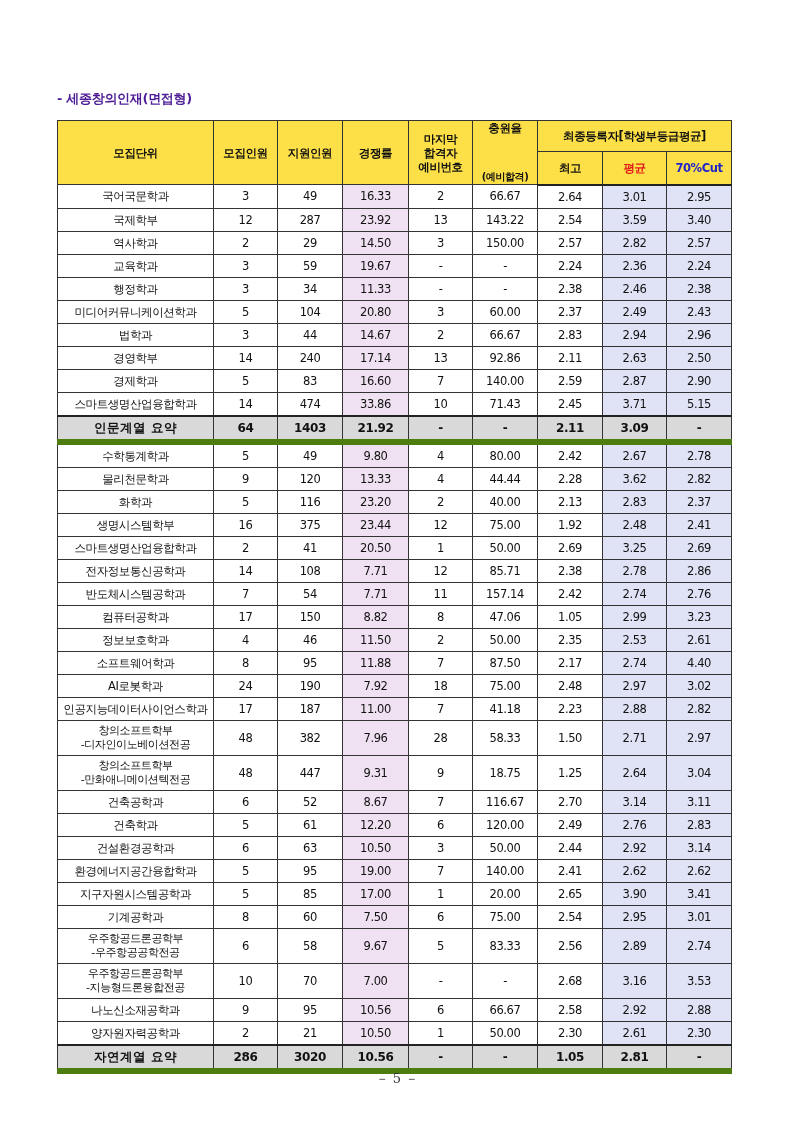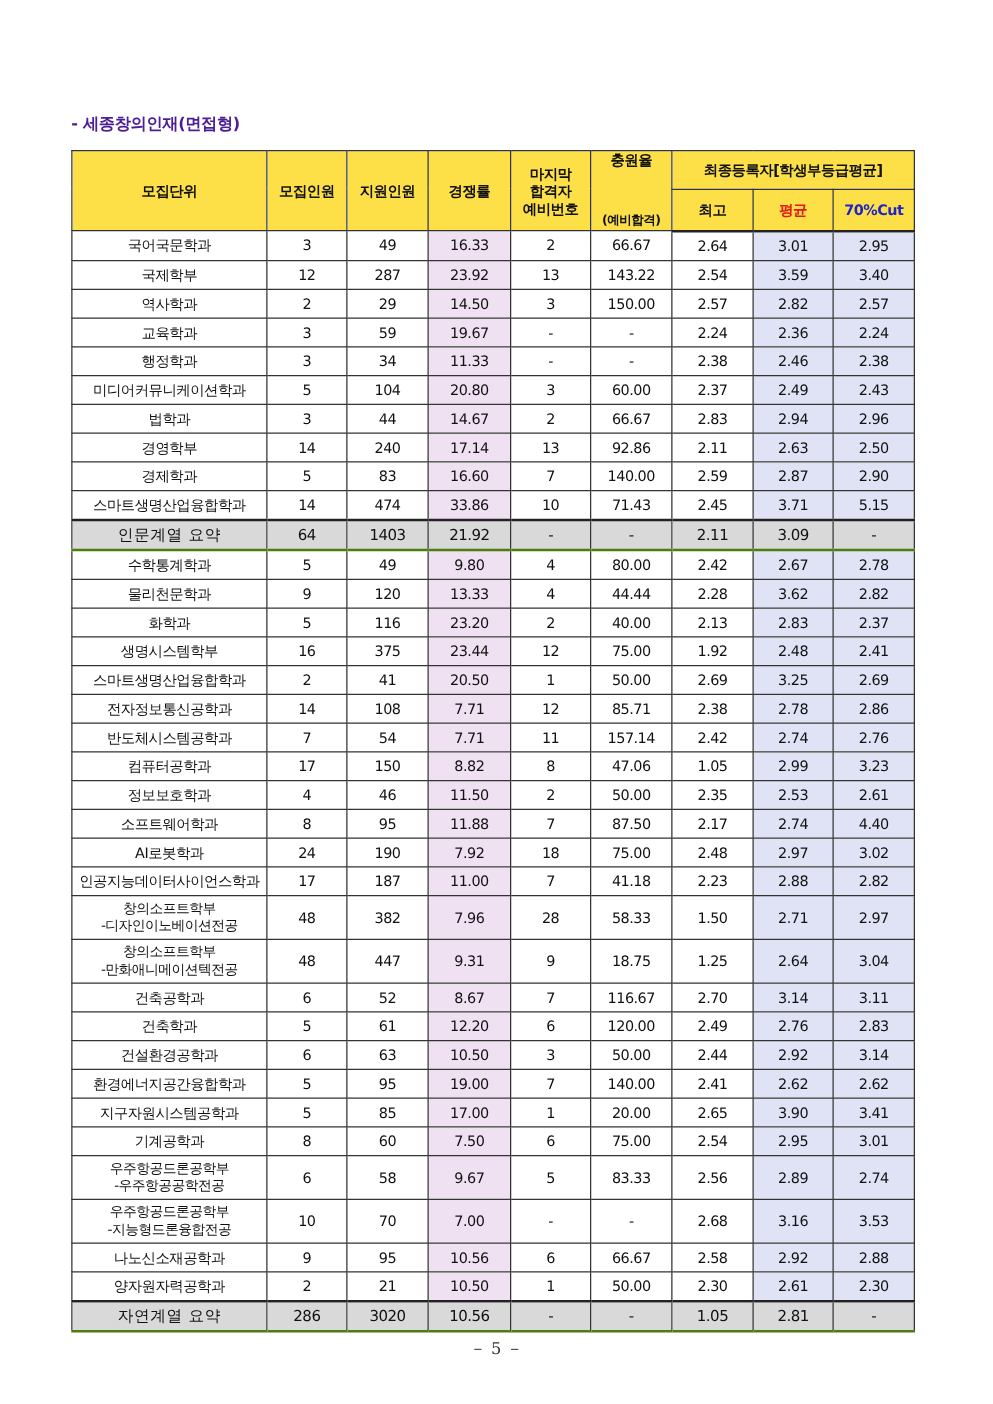--- a/index.html
+++ b/index.html
@@ -34,22 +34,22 @@
   .small { font-size: 10px; font-weight: bold; margin-top: 35px; }
   .avg-head { color: #e0161b; }
   .cut-head { color: #1f24c8; }
   table.admissions tbody td { height: 22px; line-height: 22px; }
   table.admissions tbody td.ratio { background: #efe1f1; }
   table.admissions tbody td.avg, table.admissions tbody td.cut { background: #e0e3f6; }
   table.admissions tbody td.dept { font-size: 11.5px; }
   table.admissions tbody tr.two-line td { height: 34px; line-height: 14px; }
   table.admissions tbody tr.two-line td.dept { white-space: normal; font-size: 11px; margin-top: 40px; }
   table.admissions tbody tr.summary td {
-    background: #d9d9d9 !important; font-weight: normal; font-size: 12px;
-    border-top: 2px solid #222; border-bottom: 2px solid #4d7c0f;
+    background: #d9d9d9 !important; font-weight: bold; font-size: 12px;
+    border-top: 2px solid #222; border-bottom: 6px solid #4d7c0f;
   }
   table.admissions tbody tr.summary td.dept { font-size: 12.5px; letter-spacing: 0.5px; }
   .page-number {
     position: absolute; left: 0; width: 794px; top: 1070px;
     text-align: center; font-size: 13px; color: #333;
     font-family: "DejaVu Serif", "Liberation Serif", serif;
   }
 </style>
 </head>
 <body>

